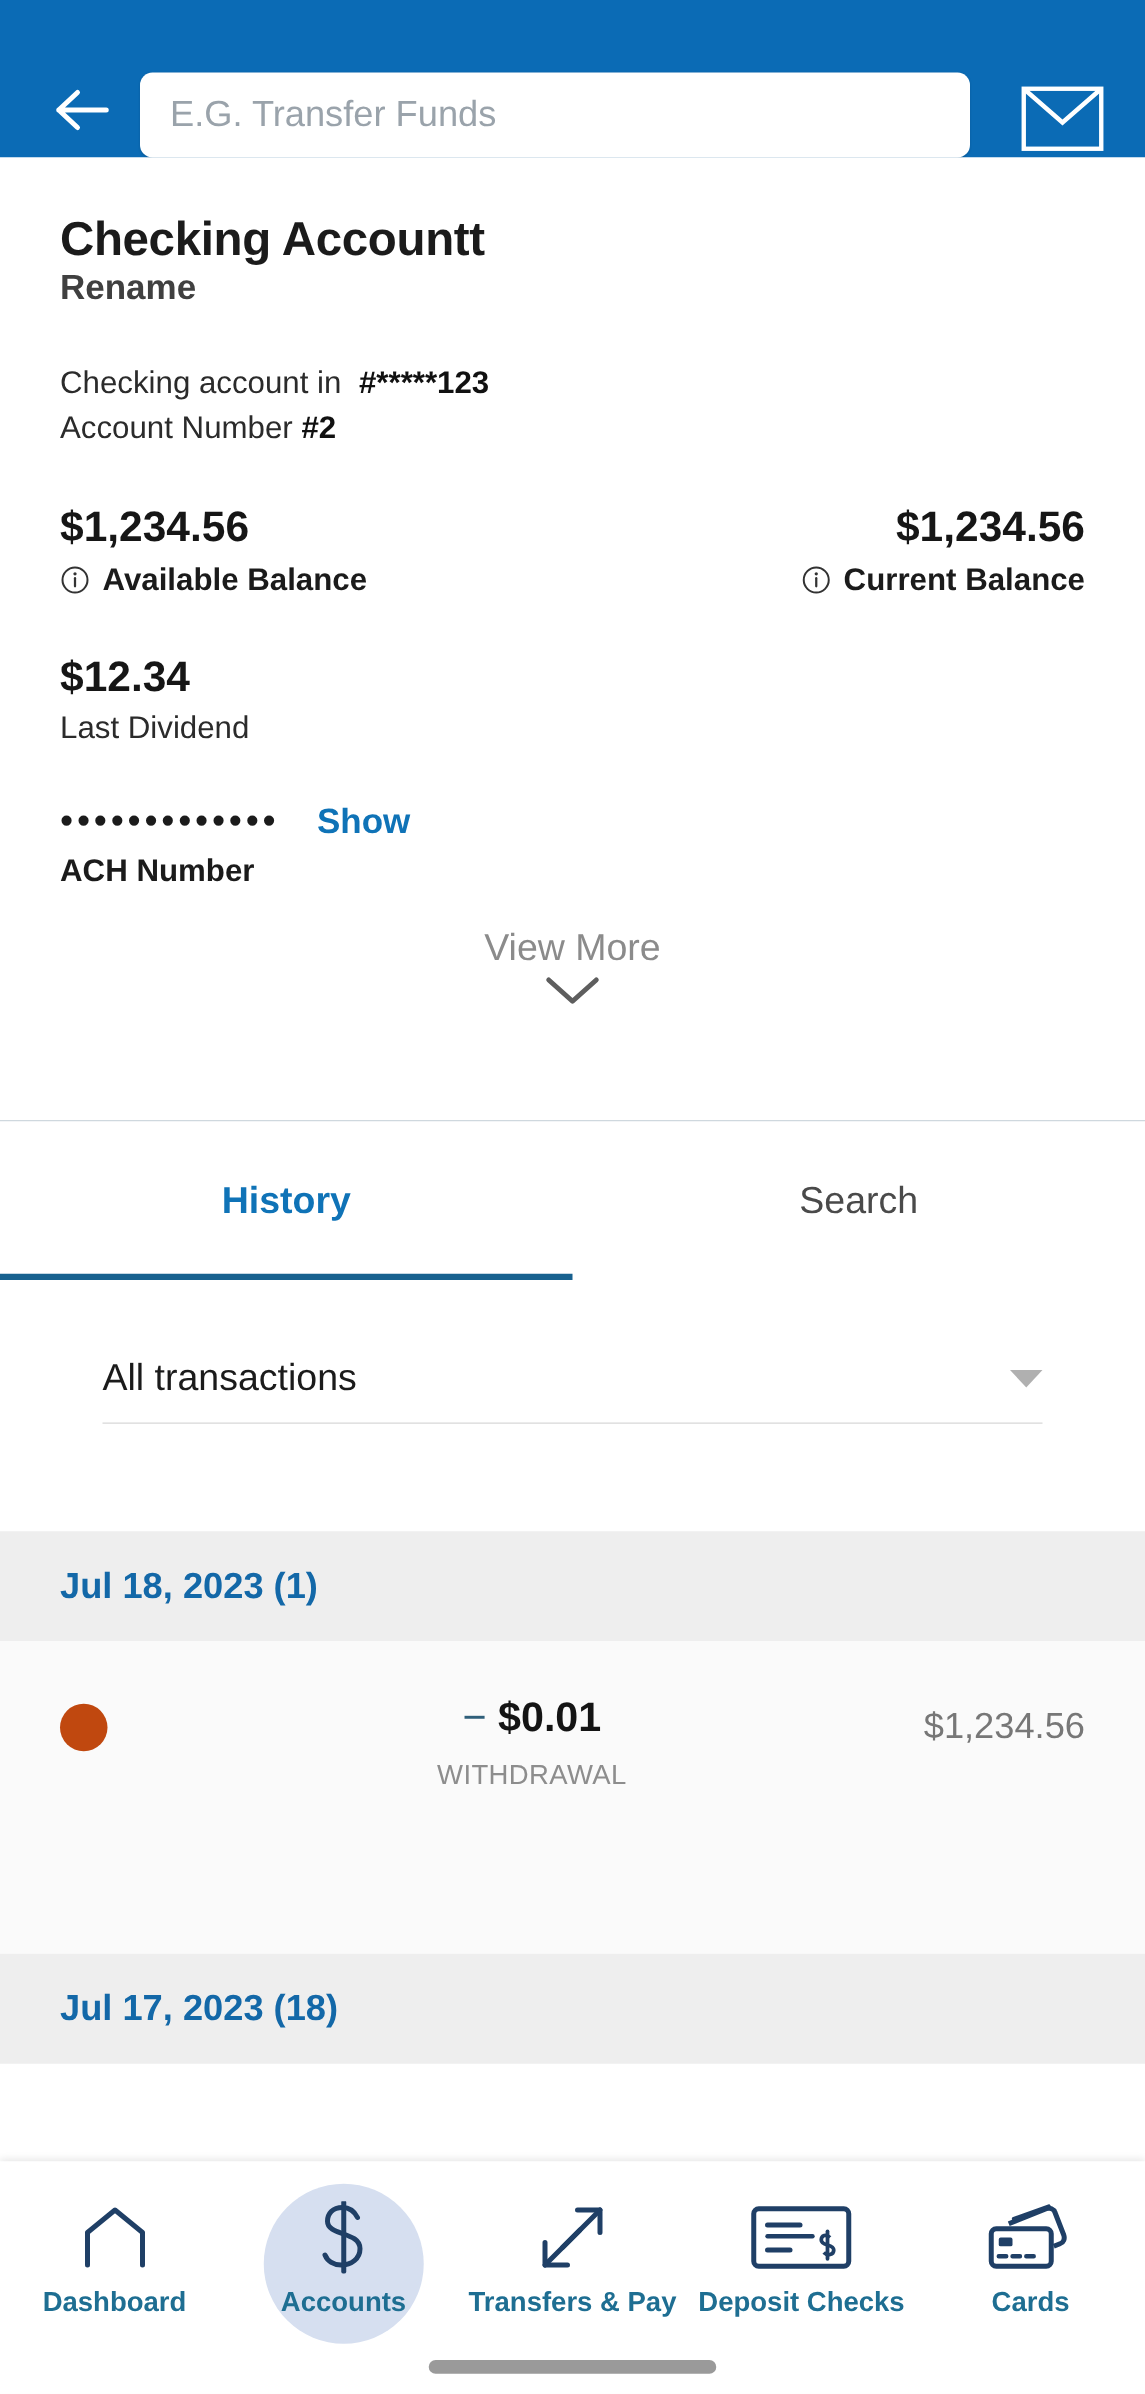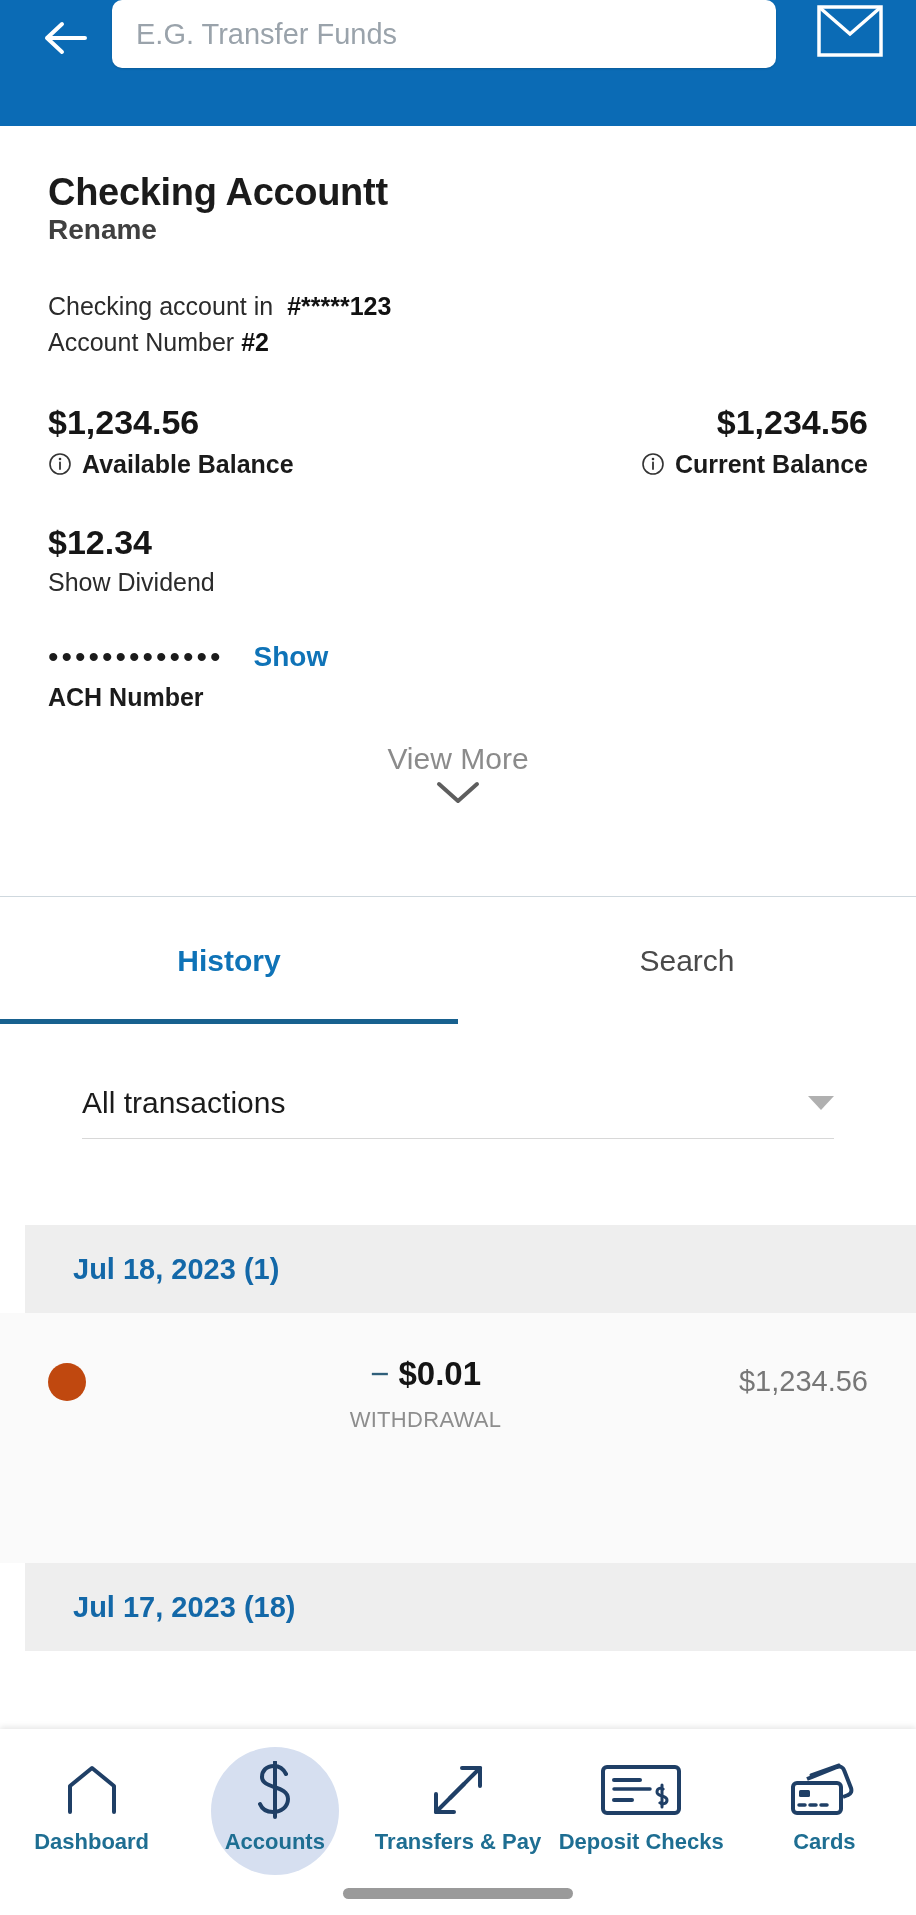--- a/index.html
+++ b/index.html
@@ -9,21 +9,21 @@
     background: #ffffff;
     overflow: hidden;
   }
   #app { position: relative; width: 916px; height: 1915px; background: #ffffff; }
 
   
   .topbar {
     position: absolute; top: 0; left: 0;
     width: 916px; height: 126px;
     background: #0b6bb5;
-    display: flex; align-items: flex-start;
+    display: flex; align-items: flex-end;
     padding: 0 28px;
     gap: 0;
   }
   .back-btn {
     width: 76px; height: 76px;
     display: flex; align-items: center; justify-content: center;
     cursor: pointer; flex: none;
   }
   .search-box {
     flex: 1 1 auto;
@@ -111,21 +111,21 @@
     border-bottom: 1px solid #d8d8d8;
     padding-bottom: 18px; cursor: pointer;
   }
   .filter-value { font-size: 30px; color: #1b1b1b; }
   .caret { width: 0; height: 0; border-left: 13px solid transparent; border-right: 13px solid transparent; border-top: 14px solid #b0b0b0; }
 
   
   .tx-list { position: absolute; top: 1225px; left: 0; width: 916px; }
   .date-header {
     background: #eeeeee; height: 88px;
-    display: flex; align-items: center; padding: 0 48px; margin-left: 25px;
+    display: flex; align-items: center; padding: 0 48px;
   }
   .date-header-text { font-size: 29px; font-weight: bold; color: #1368a8; }
   .tx-row {
     background: #fafafa; height: 250px;
     display: flex; align-items: flex-start; padding: 42px 48px 0 48px;
   }
   .tx-dot { width: 38px; height: 38px; border-radius: 50%; background: #c0480f; flex: none; margin-top: 8px; }
   .tx-main { margin-left: 26px; flex: 1 1 auto; text-align: center; }
   .tx-amount { font-size: 33px; font-weight: bold; color: #141414; }
   .tx-amount .minus { color: #2f5f7a; font-weight: normal; }
@@ -216,21 +216,21 @@
             <circle cx="12" cy="7" r="1.3" fill="#333"></circle>
             <path d="M12 10.5 V17" stroke="#333" stroke-width="1.8" stroke-linecap="round"></path>
           </svg>
           <div class="bal-label">Current Balance</div>
         </div>
       </div>
     </div>
 
     <div class="dividend">
       <div class="div-amt">$12.34</div>
-      <div class="div-label">Show Dividend</div>
+      <div class="div-label">Last Dividend</div>
     </div>
 
     <div class="ach">
       <div class="ach-row">
         <div class="ach-dots">•••••••••••••</div>
         <div class="show-link">Show</div>
       </div>
       <div class="ach-label">ACH Number</div>
     </div>
 

